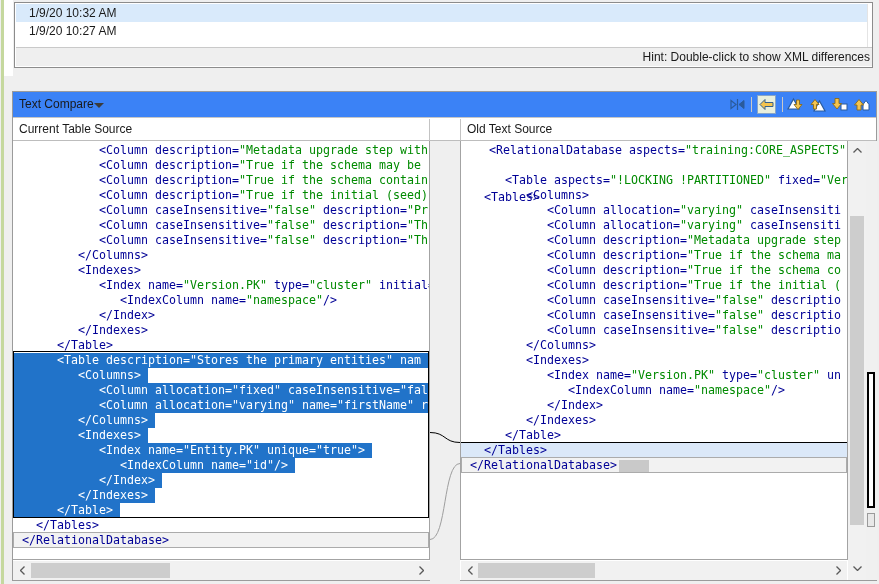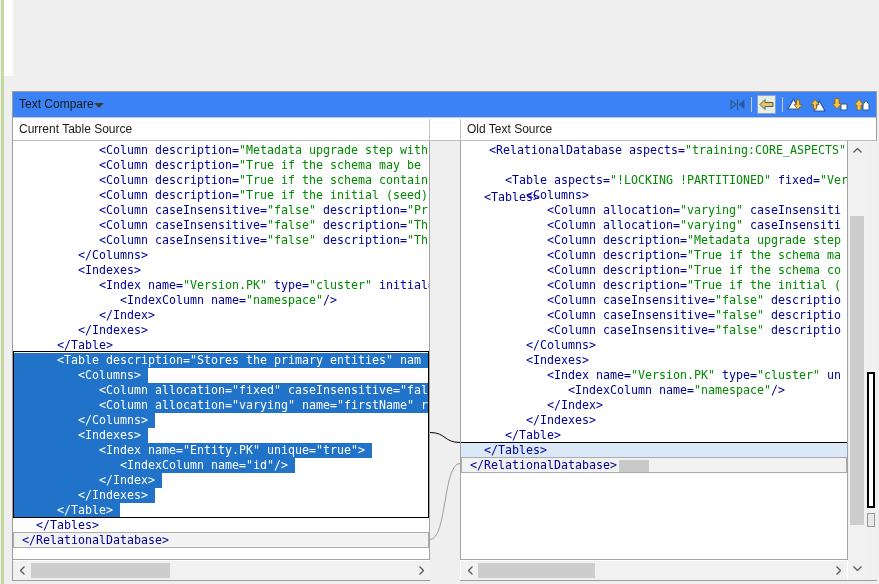--- a/index.html
+++ b/index.html
@@ -48,20 +48,26 @@
   #gutter-bottom{left:430px;top:560px;width:30px;height:21px;background:#EFEFEF;}
   svg{display:block;}
 </style>
 </head>
 <body>
 
 <div id="root">
   <div class="abs" id="stripe"></div>
   <div class="abs" id="top-left-white"></div>
 
+  <div class="abs" id="history">
+    <div class="hrow sel" style="top:1px;"><span>1/9/20 10:32 AM</span></div>
+    <div class="hrow" style="top:19px;"><span>1/9/20 10:27 AM</span></div>
+    <div id="hist-vline"></div>
+    <div id="hint-bar"><span>Hint: Double-click to show XML differences</span></div>
+  </div>
 
   <div class="abs" id="compare-bg"></div>
 
   <div class="abs" id="toolbar">
     <div id="mode-label">Text Compare</div>
     <div id="mode-caret"></div>
 
     <div class="ticon" style="left:716px;">
       <svg width="17" height="17" viewBox="0 0 17 17">
         <path d="M2 4.5 L7 8.5 L2 12.5 Z" fill="none" stroke="#2B5B9B" stroke-width="1.2"></path>

